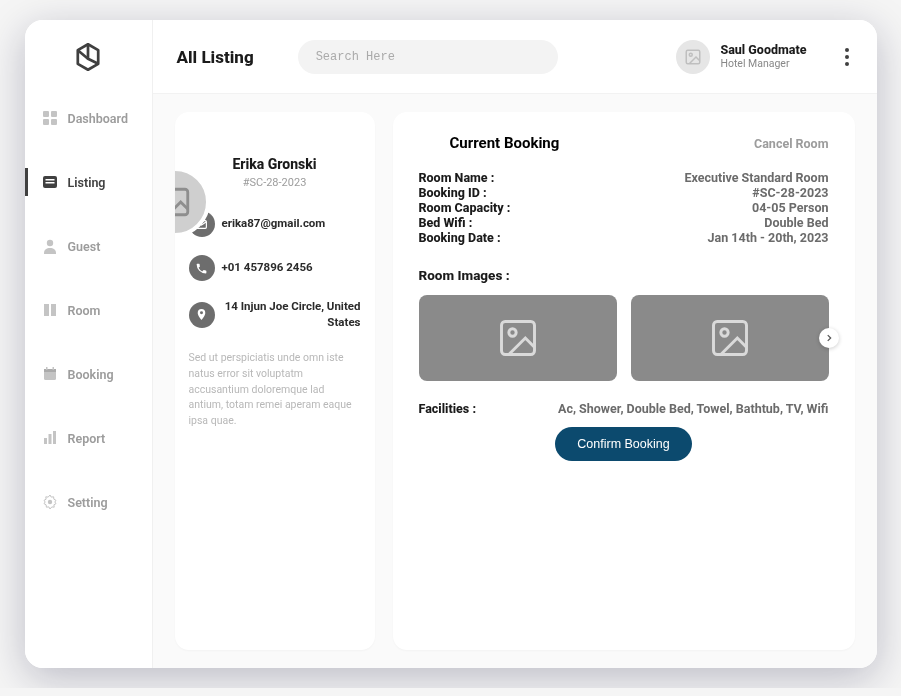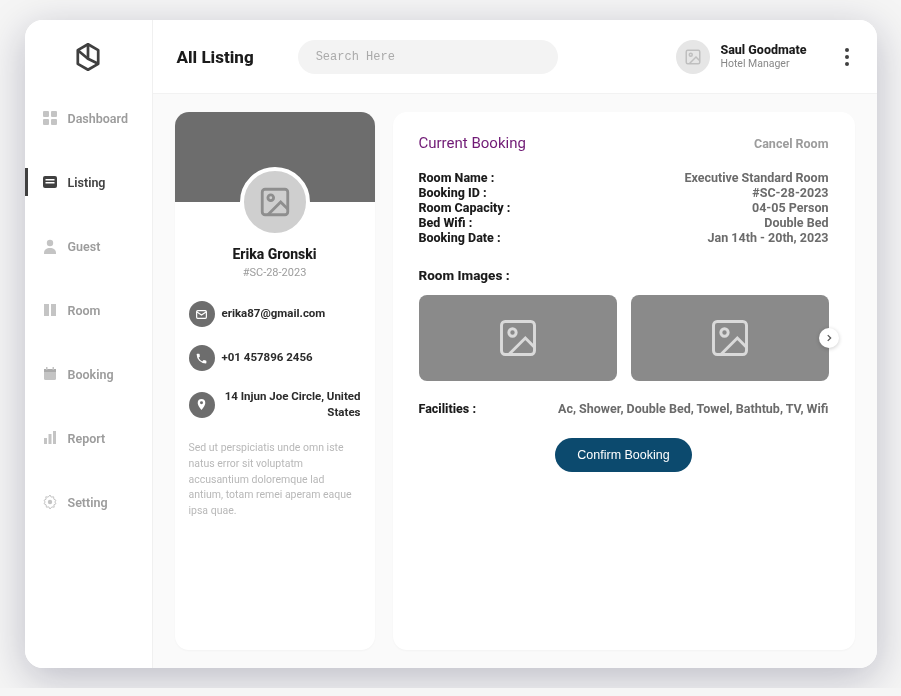--- a/index.html
+++ b/index.html
@@ -101,21 +101,21 @@
     overflow:hidden;
   }
   .card {
     background:#fff;
     border-radius:14px;
     box-shadow: 0 1px 2px rgba(0,0,0,0.03);
   }
   .profile-card {
     width: 200px;
     display:flex;
-    flex-direction:column;
+    flex-direction:row;
     overflow:hidden;
   }
   .profile-banner {
     height: 90px;
     background: #6d6d6d;
     position:relative;
   }
   .profile-pic {
     width:70px; height:70px; border-radius:50%;
     background:#cfcfcf;
@@ -144,41 +144,41 @@
     line-height:1.5; margin-top:20px;
   }
   
   .booking-card {
     flex:1;
     padding:22px 26px;
     display:flex;
     flex-direction:column;
   }
   .booking-header { display:flex; justify-content:space-between; align-items:center; margin-bottom:18px;}
-  .booking-title { font-size:15px; font-weight:400; color:#701a75;}
+  .booking-title { font-size:15px; font-weight:700; color:#000000;margin-left:31px;}
   .cancel-link { font-size:12.5px; font-weight:700; color:#9c9c9c; cursor:pointer;}
   .kv-list { display:flex; flex-direction:column; margin-bottom:22px;}
   .kv { display:flex; justify-content:space-between; font-size:12.5px; }
   .kv .k { font-weight:800; color:#1b1b1b; }
   .kv .v { font-weight:700; color:#6b6b6b; text-align:right; }
   .section-label { font-size:13.5px; font-weight:800; color:#1b1b1b; margin-bottom:12px;}
   .images-row { display:flex; gap:14px; position:relative; margin-bottom:20px;}
   .img-ph {
     flex:1; height:86px; background:#8a8a8a; border-radius:8px;
     display:flex; align-items:center; justify-content:center;
   }
   .img-ph svg { opacity:0.85; }
   .carousel-next {
     position:absolute; right:-10px; top:50%; transform:translateY(-50%);
     width:20px; height:20px; border-radius:50%; background:#fff;
     box-shadow:0 1px 4px rgba(0,0,0,0.2);
     display:flex; align-items:center; justify-content:center;
     cursor:pointer; font-size:12px; color:#555;
   }
-  .facilities-row { display:flex; justify-content:space-between; font-size:12.5px; margin-bottom:22px; gap:20px;}
+  .facilities-row { display:flex; justify-content:space-between; font-size:12.5px; margin-bottom:11px; gap:20px;}
   .facilities-row .k { font-weight:800; color:#1b1b1b; }
   .facilities-row .v { font-weight:700; color:#6b6b6b; text-align:right;}
   .confirm-btn {
     align-self:center;
     background:#0c4a6e; color:#fff;
     border:none; border-radius:20px;
     padding:10px 22px;
     font-size:12.5px; font-weight:400;
     cursor:pointer;
   }

